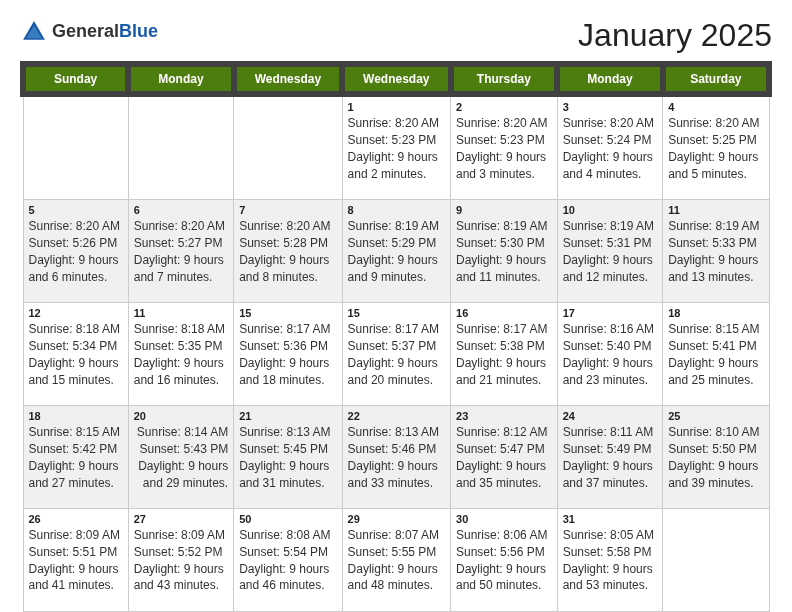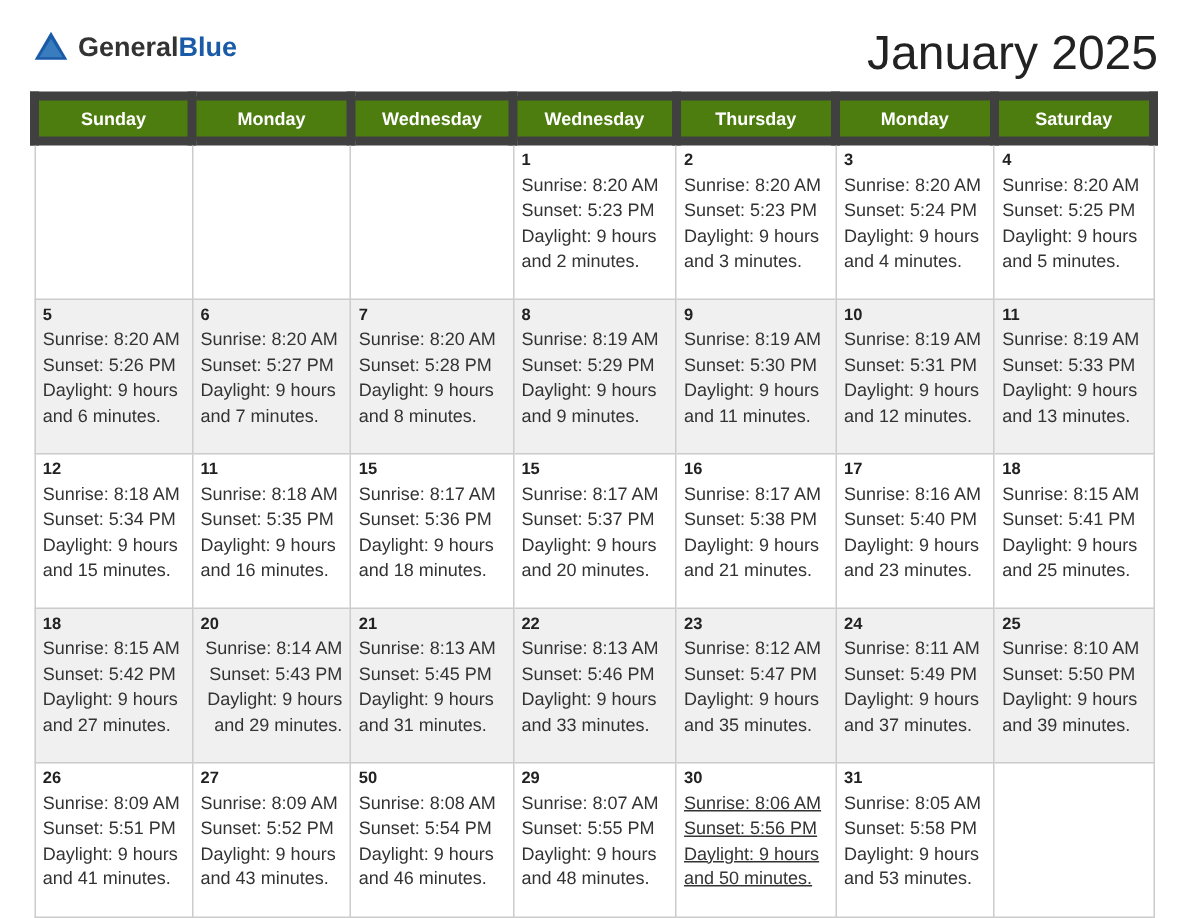--- a/index.html
+++ b/index.html
@@ -339,21 +339,21 @@
           </td>
           <td>
             <div class="day-number">29</div>
             <div class="day-info" style="white-space: pre-line;">Sunrise: 8:07 AM
 Sunset: 5:55 PM
 Daylight: 9 hours
 and 48 minutes.</div>
           </td>
           <td>
             <div class="day-number">30</div>
-            <div class="day-info" style="white-space: pre-line; text-decoration: underline;">Sunrise: 8:06 AM
+            <div class="day-info" style="white-space: pre-line;">Sunrise: 8:06 AM
 Sunset: 5:56 PM
 Daylight: 9 hours
 and 50 minutes.</div>
           </td>
           <td>
             <div class="day-number">31</div>
             <div class="day-info" style="white-space: pre-line;">Sunrise: 8:05 AM
 Sunset: 5:58 PM
 Daylight: 9 hours
 and 53 minutes.</div>

